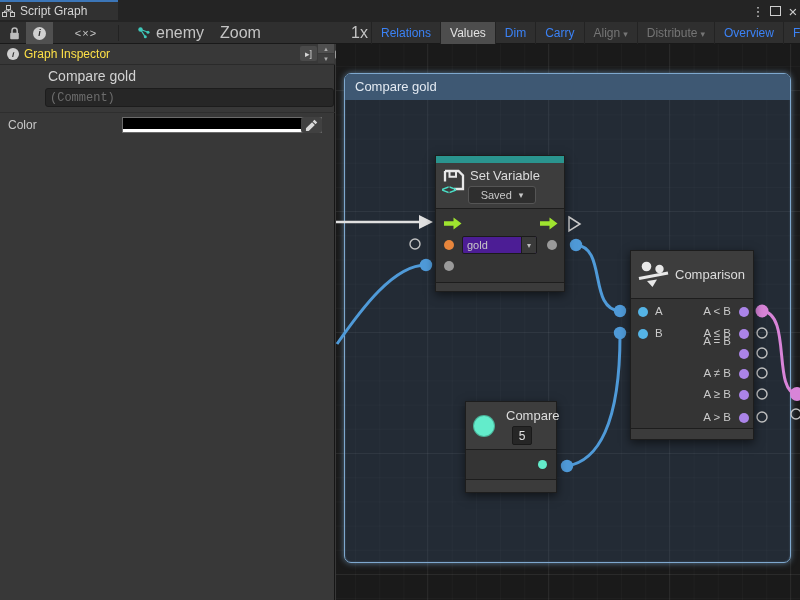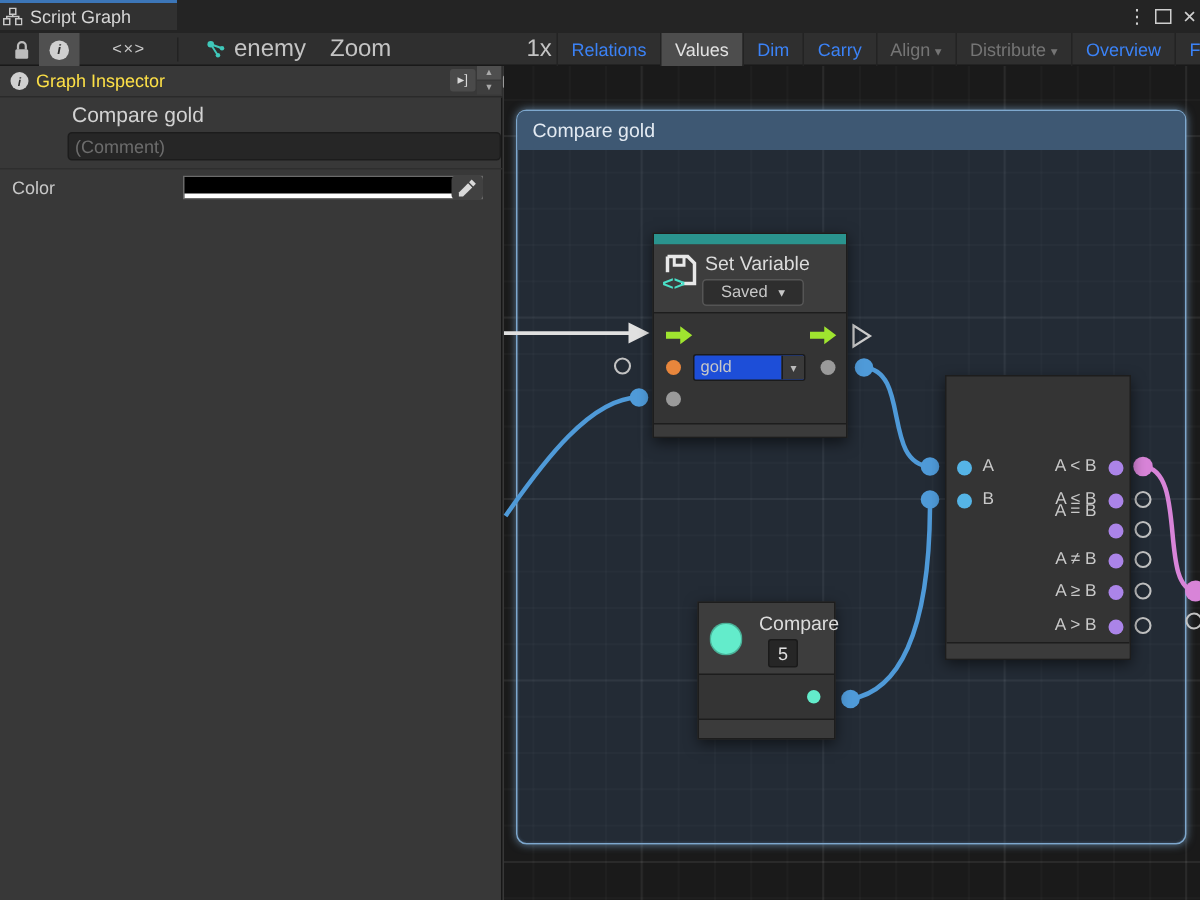--- a/index.html
+++ b/index.html
@@ -36,21 +36,21 @@
   
   .inspector{position:absolute;left:0;top:44px;width:335px;height:556px;background:#383838;border-right:1px solid #161616;box-sizing:border-box;}
   .insp-header{position:absolute;left:0;top:0;width:335px;height:20px;border-bottom:1px solid #2a2a2a;background:#383838;}
   .insp-title{position:absolute;left:24px;top:3px;font-size:12px;color:#fde047;}
   .dockbtn{position:absolute;left:300px;top:2px;width:17px;height:15px;background:#4a4a4a;border-radius:2px;color:#d8d8d8;
            font-size:9px;display:flex;align-items:center;justify-content:center;letter-spacing:0;}
   .scrollbtn{position:absolute;left:318px;width:16px;height:9px;display:flex;align-items:center;justify-content:center;font-size:6px;color:#aaa;}
   .su{top:0;background:#4f4f4f;} .sd{top:10px;background:#3e3e3e;}
   .graph-title{position:absolute;left:48px;top:24px;font-size:14px;color:#d2d2d2;}
   .comment{position:absolute;left:45px;top:44px;width:279px;height:17px;background:#262626;border:1px solid #1c1c1c;border-radius:3px;
-           color:#a5a5a5;font-size:12px;padding:0 4px;font-family:Liberation Sans, sans-serif;}
+           color:#a5a5a5;font-size:12px;padding:0 4px;font-family:Liberation Mono, monospace;}
   .comment::placeholder{color:#6c6c6c;}
   .divider{position:absolute;left:0;top:68px;width:335px;height:1px;background:#2e2e2e;}
   .color-label{position:absolute;left:8px;top:74px;font-size:12px;color:#c8c8c8;}
   .swatch{position:absolute;left:122px;top:73px;width:200px;height:16px;background:#000;border:1px solid #6b6b6b;box-sizing:border-box;}
   .alpha-strip{position:absolute;left:0;bottom:0;width:100%;height:3px;background:#fff;}
   .eyedrop{position:absolute;left:301px;top:73px;width:21px;height:16px;background:#414141;border-radius:3px;
            display:flex;align-items:center;justify-content:center;}
 
   
   .canvas{position:absolute;left:336px;top:44px;width:464px;height:556px;background-color:#1a1a1a;
@@ -72,21 +72,21 @@
   .dot-blue{fill:var(--wire-blue);} .dot-pink{fill:var(--wire-pink);}
   .ring{fill:none;stroke:#c2c2c2;stroke-width:1.4;}
 
   
   .node{position:absolute;background:#343434;border:1px solid #1d1d1d;box-shadow:0 3px 9px rgba(0,0,0,0.55);box-sizing:border-box;z-index:10;}
   .node-header{position:absolute;left:0;right:0;background:#3d3d3d;border-bottom:1px solid #1d1d1d;}
   .node-footer{position:absolute;left:0;right:0;bottom:0;background:#3b3b3b;border-top:1px solid #1d1d1d;}
   .node-title{font-size:13px;color:#dcdcdc;}
   .pdot{position:absolute;width:10px;height:10px;border-radius:50%;}
   .plabel{position:absolute;font-size:11.5px;color:#c9c9c9;}
-  .ddown{position:absolute;display:flex;background:#1d4ed8;border:1px solid #1b1b1b;border-radius:2px;box-sizing:border-box;overflow:hidden;}
+  .ddown{position:absolute;display:flex;background:#4c1d95;border:1px solid #1b1b1b;border-radius:2px;box-sizing:border-box;overflow:hidden;}
   .ddown .txt{flex:1;font-size:11px;color:#c8c8c8;padding:1px 4px;line-height:14px;}
   .ddown .btn{width:14px;background:#3a3a3a;border-left:1px solid #1b1b1b;color:#bbb;font-size:8px;display:flex;align-items:center;justify-content:center;}
   .saved-dd{background:#2e2e2e;border:1px solid #555;border-radius:3px;font-size:11px;color:#c8c8c8;
             display:flex;align-items:center;justify-content:center;gap:4px;}
   .tealbar{position:absolute;left:0;top:0;right:0;height:7px;background:var(--teal-bar);}
   .valuebox{position:absolute;background:#262626;border:1px solid #1a1a1a;border-radius:2px;color:#e0e0e0;font-size:12px;
             display:flex;align-items:center;justify-content:center;}
   .mint-circle{position:absolute;border-radius:50%;background:var(--mint);border:1px solid rgba(0,0,0,0.25);box-sizing:border-box;}
 </style>
 </head>
@@ -237,20 +237,29 @@
       <span class="txt">gold</span>
       <span class="btn">▾</span>
     </div>
     <span class="pdot" style="left:111px;top:84px;background:var(--port-gray);"></span>
 
     <span class="pdot" style="left:8px;top:105px;background:var(--port-gray);"></span>
     <div class="node-footer" style="height:8px;"></div>
   </div>
 
   <div class="node" style="left:630px;top:250px;width:124px;height:190px;">
+    <div class="node-header" style="top:0;height:47px;">
+      <svg class="abs" style="left:7px;top:9px;" width="32" height="28" viewBox="0 0 32 28">
+        <circle cx="8.5" cy="6.5" r="4.8" fill="#e8e8e8"></circle>
+        <circle cx="21.5" cy="9" r="4.2" fill="#e8e8e8"></circle>
+        <path d="M1 18.5 L30 13" stroke="#e8e8e8" stroke-width="3.2"></path>
+        <polygon points="9,21 19,19.5 14.5,27" fill="#e8e8e8"></polygon>
+      </svg>
+      <span class="node-title abs" style="left:44px;top:16px;">Comparison</span>
+    </div>
 
     <span class="pdot" style="left:7px;top:56px;background:var(--port-cyan);"></span>
     <span class="plabel" style="left:24px;top:54px;">A</span>
     <span class="pdot" style="left:7px;top:78px;background:var(--port-cyan);"></span>
     <span class="plabel" style="left:24px;top:76px;">B</span>
 
     <span class="plabel" style="right:22px;top:54px;">A &lt; B</span>
     <span class="pdot" style="left:108px;top:56px;background:var(--port-purple);"></span>
     <span class="plabel" style="right:22px;top:76px;">A ≤ B</span>
     <span class="pdot" style="left:108px;top:78px;background:var(--port-purple);"></span>

